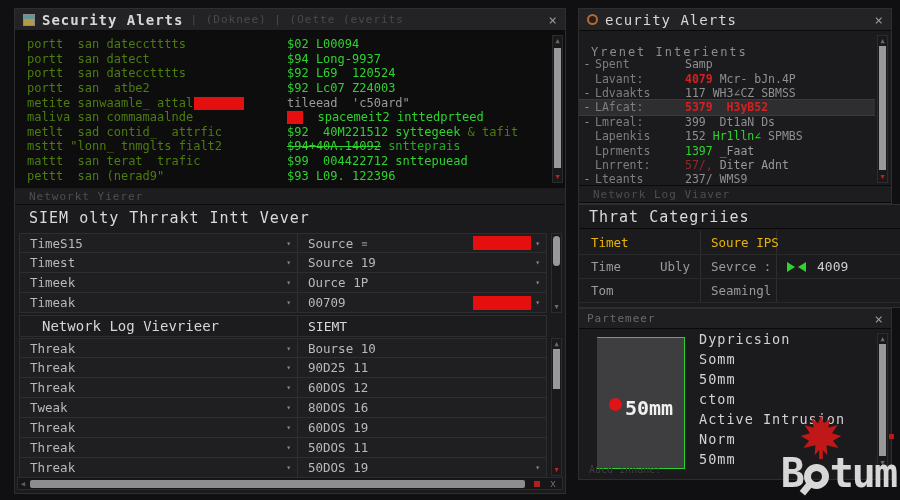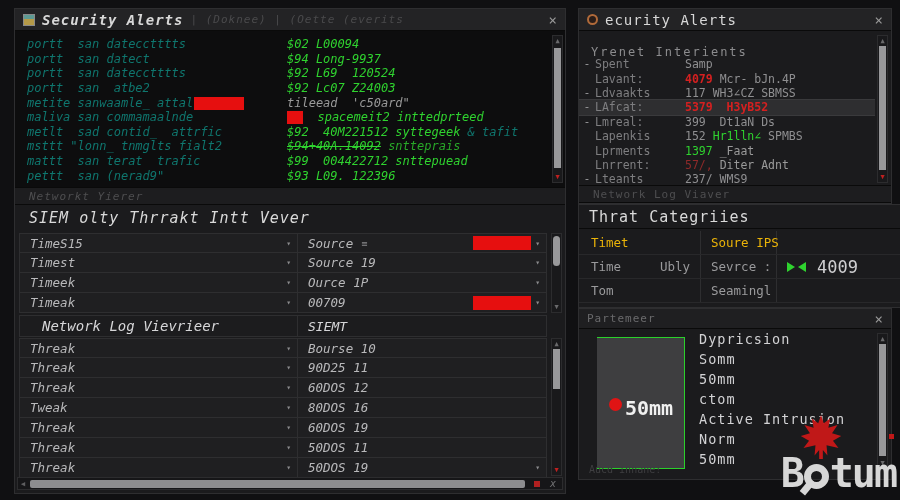--- a/index.html
+++ b/index.html
@@ -9,27 +9,27 @@
   .titlebar { position:absolute; left:0; top:0; right:0; height:22px; background:#232325;
     border-bottom:1px solid #0a0a0a; display:flex; align-items:center; padding:0 8px; gap:7px; }
   .title-text { color:#d8d8d8; font-size:14px; font-weight:bold; letter-spacing:1px; }
   .title-extra { color:#4a4a4c; font-size:11px; letter-spacing:1px; overflow:hidden; white-space:nowrap; flex:1; }
   .close-btn { color:#9a9a9a; font-size:14px; margin-left:auto; cursor:default; line-height:1; }
   .win-icon { width:12px; height:12px; border:1px solid #8a8a8a; flex:none;
     background:linear-gradient(180deg,#5d9a94 0 45%, #b59a48 45% 100%); }
   .ring-icon { width:11px; height:11px; border:2px solid #b06a3a; border-radius:50%; background:#2a1d18; flex:none; }
 
   
-  #left-panel { left:14px; top:8px; width:552px; height:486px;font-style:italic; }
+  #left-panel { left:14px; top:8px; width:552px; height:486px; }
   #terminal { position:absolute; left:0; top:22px; width:550px; height:156px; background:#0d0d0e;
     padding:6px 14px 0 12px; overflow:hidden; }
   .term-line { display:flex; height:14.6px; font-size:12px; white-space:pre; align-items:center; }
   .tl { width:260px; flex:none; overflow:visible; white-space:pre; }
   .tr { flex:1; white-space:pre; }
-  .seg-w { color:#0f766e; } .seg-gy { color:#9a9a9a; } .seg-gy2 { color:#8f8f91; }
+  .seg-w { color:#4d7c0f; } .seg-gy { color:#9a9a9a; } .seg-gy2 { color:#8f8f91; }
   .seg-g { color:#2fd32f; } .seg-gd { color:#28a828; }
   .seg-r { color:#d42020; font-weight:bold; } .seg-rd { color:#8f2a2a; }
   .seg-st { text-decoration:line-through; }
   .redblock { display:inline-block; height:13px; background:#e60f0f; vertical-align:middle; }
 
   .vscroll { position:absolute; width:11px; background:#19191b; border:1px solid #2c2c2e; }
   .vthumb { position:absolute; left:1px; right:1px; background:#98989a; }
   .varrow { position:absolute; left:0; right:0; text-align:center; font-size:7px; color:#6a6a6c; }
   .varrow.red { color:#c02020; }
 
@@ -64,21 +64,21 @@
   .threat-table { position:absolute; left:0; right:16px; }
   .throw { display:flex; height:24px; border-bottom:1px solid #28282a; }
   .tc1 { width:122px; flex:none; border-right:1px solid #2e2e30; display:flex; align-items:center; padding-left:12px; }
   .tc1b { margin-left:auto; margin-right:10px; }
   .tc2 { width:76px; flex:none; border-right:1px solid #2e2e30; display:flex; align-items:center; padding-left:10px; }
   .tc3 { flex:1; display:flex; align-items:center; padding-left:10px; gap:3px; }
   .tt { font-size:12.5px; color:#9a9a9c; white-space:pre; }
   .throw.hdr .tt { color:#eab308; }
   .play-r { width:0; height:0; border-top:5px solid transparent; border-bottom:5px solid transparent; border-left:8px solid #2fd32f; }
   .play-l { width:0; height:0; border-top:5px solid transparent; border-bottom:5px solid transparent; border-right:8px solid #2fd32f; }
-  .tnum { color:#cfcfd1; font-size:17px; margin-left:8px; }
+  .tnum { color:#cfcfd1; font-size:13px; margin-left:8px; }
 
   #right-c { left:578px; top:308px; width:314px; height:172px; }
   #part-title { color:#6a6a6c; font-size:11px; letter-spacing:1px; }
   #lens-box { position:absolute; left:18px; top:28px; width:88px; height:132px; background:#3e3e40;
     border-top:1px solid #2bd12b; border-right:1px solid #2bd12b; border-bottom:1px solid #2bd12b; }
   #lens-dot { position:absolute; left:12px; top:60px; width:13px; height:13px; border-radius:50%; background:#e01414; }
   #lens-label { position:absolute; left:28px; top:58px; color:#f0f0f0; font-size:20px; font-weight:bold; }
   #spec-list { position:absolute; left:120px; top:22px; }
   .spec-item { color:#d2d2d4; font-size:13.5px; height:20px; letter-spacing:1px; white-space:pre; }
   #part-status { position:absolute; left:10px; bottom:4px; color:#3e3e40; font-size:10px; }

